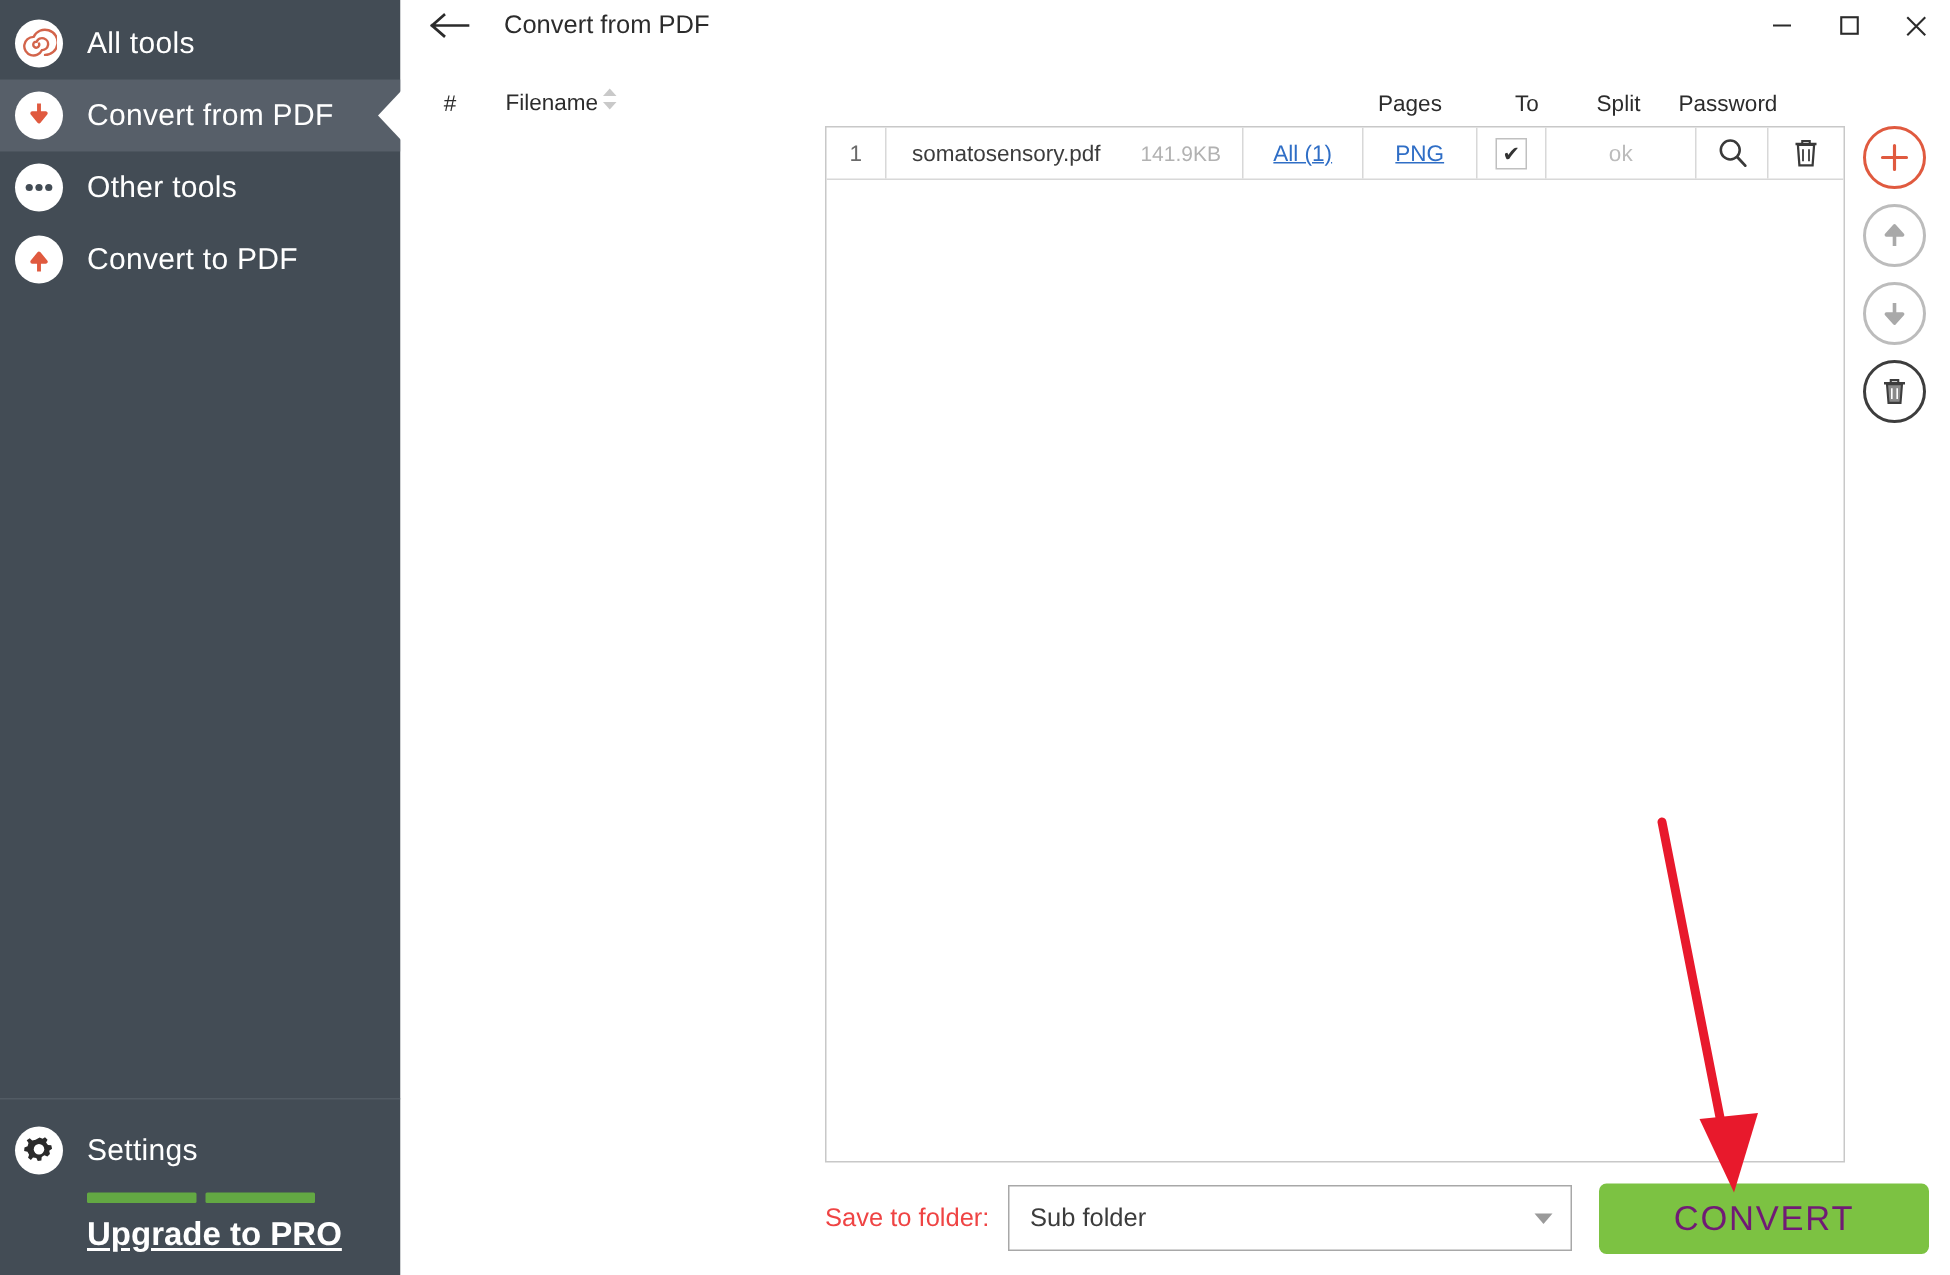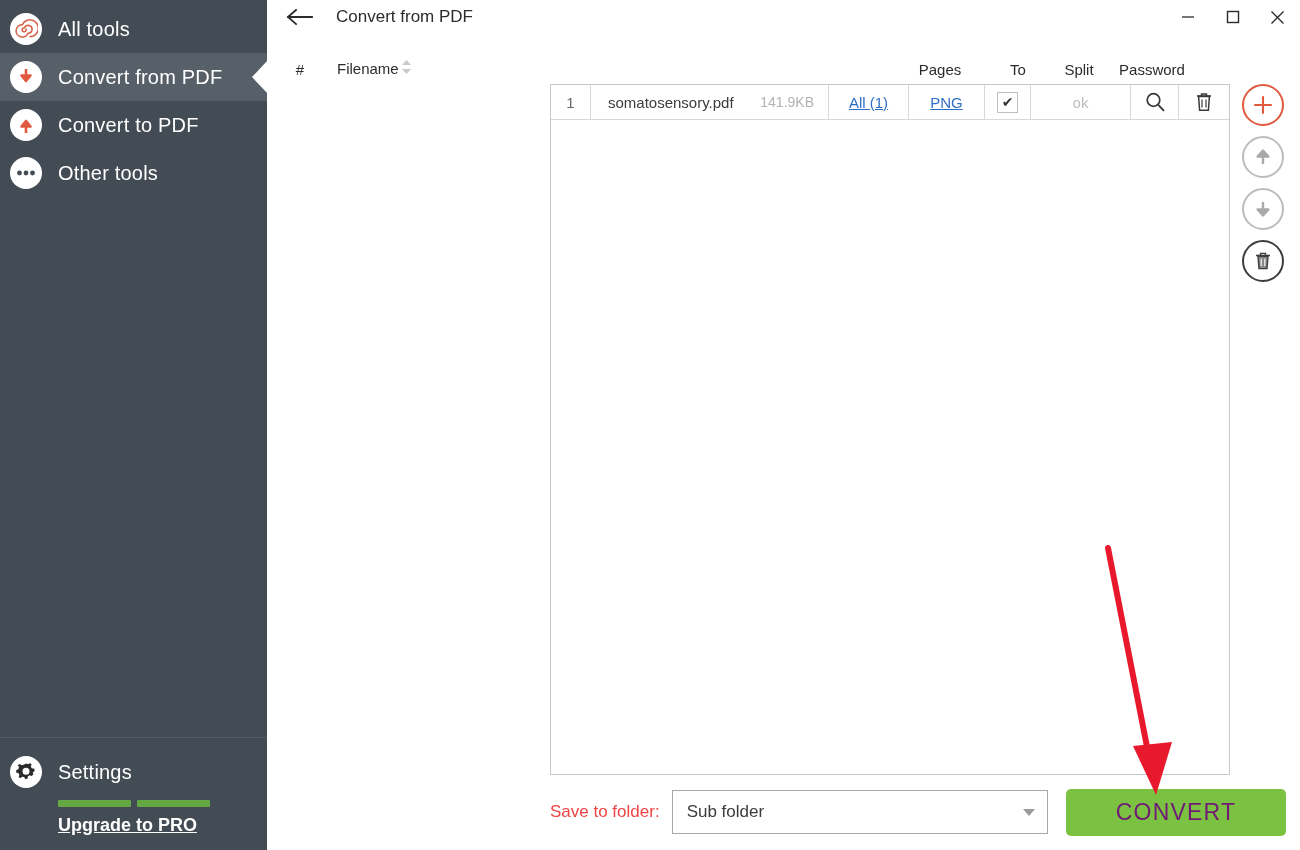--- a/index.html
+++ b/index.html
@@ -80,21 +80,21 @@
   }
   .bar {
     height: 7px;
     flex: 1;
     background: #63a843;
     border-radius: 1px;
   }
   .upgrade {
     margin-left: 58px;
     color: #ffffff;
-    font-size: 18px;
+    font-size: 22px;
     font-weight: 700;
     text-decoration: underline;
     display: inline-block;
     cursor: pointer;
     margin-top: 4px;
   }
 
   
   .main {
     flex: 1;
@@ -289,36 +289,36 @@
             <path d="M13 5 L13 14 M8.5 11.5 L13 17 L17.5 11.5 Z" fill="#e05a3f" stroke="#e05a3f" stroke-width="2.6" stroke-linejoin="round"></path>
           </svg>
         </span>
         <span class="nav-label">Convert from PDF</span>
         <span class="notch"></span>
       </div>
 
       <div class="nav-item">
         <span class="ico">
           <svg width="26" height="26" viewBox="0 0 26 26">
-            <circle cx="13" cy="13" r="12" fill="#ffffff"></circle>
-            <path d="M13 21 L13 12 M8.5 14.5 L13 9 L17.5 14.5 Z" fill="#e05a3f" stroke="#e05a3f" stroke-width="2.6" stroke-linejoin="round"></path>
-          </svg>
-        </span>
-        <span class="nav-label">Convert to PDF</span>
+            <circle cx="6.5" cy="13" r="2.4" fill="#434c55"></circle>
+            <circle cx="13" cy="13" r="2.4" fill="#434c55"></circle>
+            <circle cx="19.5" cy="13" r="2.4" fill="#434c55"></circle>
+          </svg>
+        </span>
+        <span class="nav-label">Other tools</span>
       </div>
 
       <div class="nav-item">
         <span class="ico">
           <svg width="26" height="26" viewBox="0 0 26 26">
-            <circle cx="6.5" cy="13" r="2.4" fill="#434c55"></circle>
-            <circle cx="13" cy="13" r="2.4" fill="#434c55"></circle>
-            <circle cx="19.5" cy="13" r="2.4" fill="#434c55"></circle>
-          </svg>
-        </span>
-        <span class="nav-label">Other tools</span>
+            <circle cx="13" cy="13" r="12" fill="#ffffff"></circle>
+            <path d="M13 21 L13 12 M8.5 14.5 L13 9 L17.5 14.5 Z" fill="#e05a3f" stroke="#e05a3f" stroke-width="2.6" stroke-linejoin="round"></path>
+          </svg>
+        </span>
+        <span class="nav-label">Convert to PDF</span>
       </div>
 
     </div>
 
     <div class="nav-bottom">
       <div class="nav-item">
         <span class="ico">
           <svg width="26" height="26" viewBox="0 0 26 26">
             <circle cx="13" cy="13" r="12" fill="#ffffff"></circle>
             <path d="M13 4.2 L15 5 L16.6 3.9 L18.3 5.6 L17.3 7.4 L18.6 9.2 L20.8 9.3 L21.3 11.7 L19.4 13 L19.9 15.2 L18.2 16.8 L16.2 16 L14.4 17.2 L14.2 19.5 L11.8 19.8 L10.8 17.8 L8.6 17.5 L7.2 19.1 L5.3 17.7 L6 15.6 L4.9 13.7 L2.7 13.2 L2.9 10.8 L5 10 L5.6 7.8 L4.4 6 L6.4 4.7 L8.1 6.1 L10.3 5.6 Z" fill="#2a2a2a" transform="translate(0.4,0.2) scale(1)"></path>

